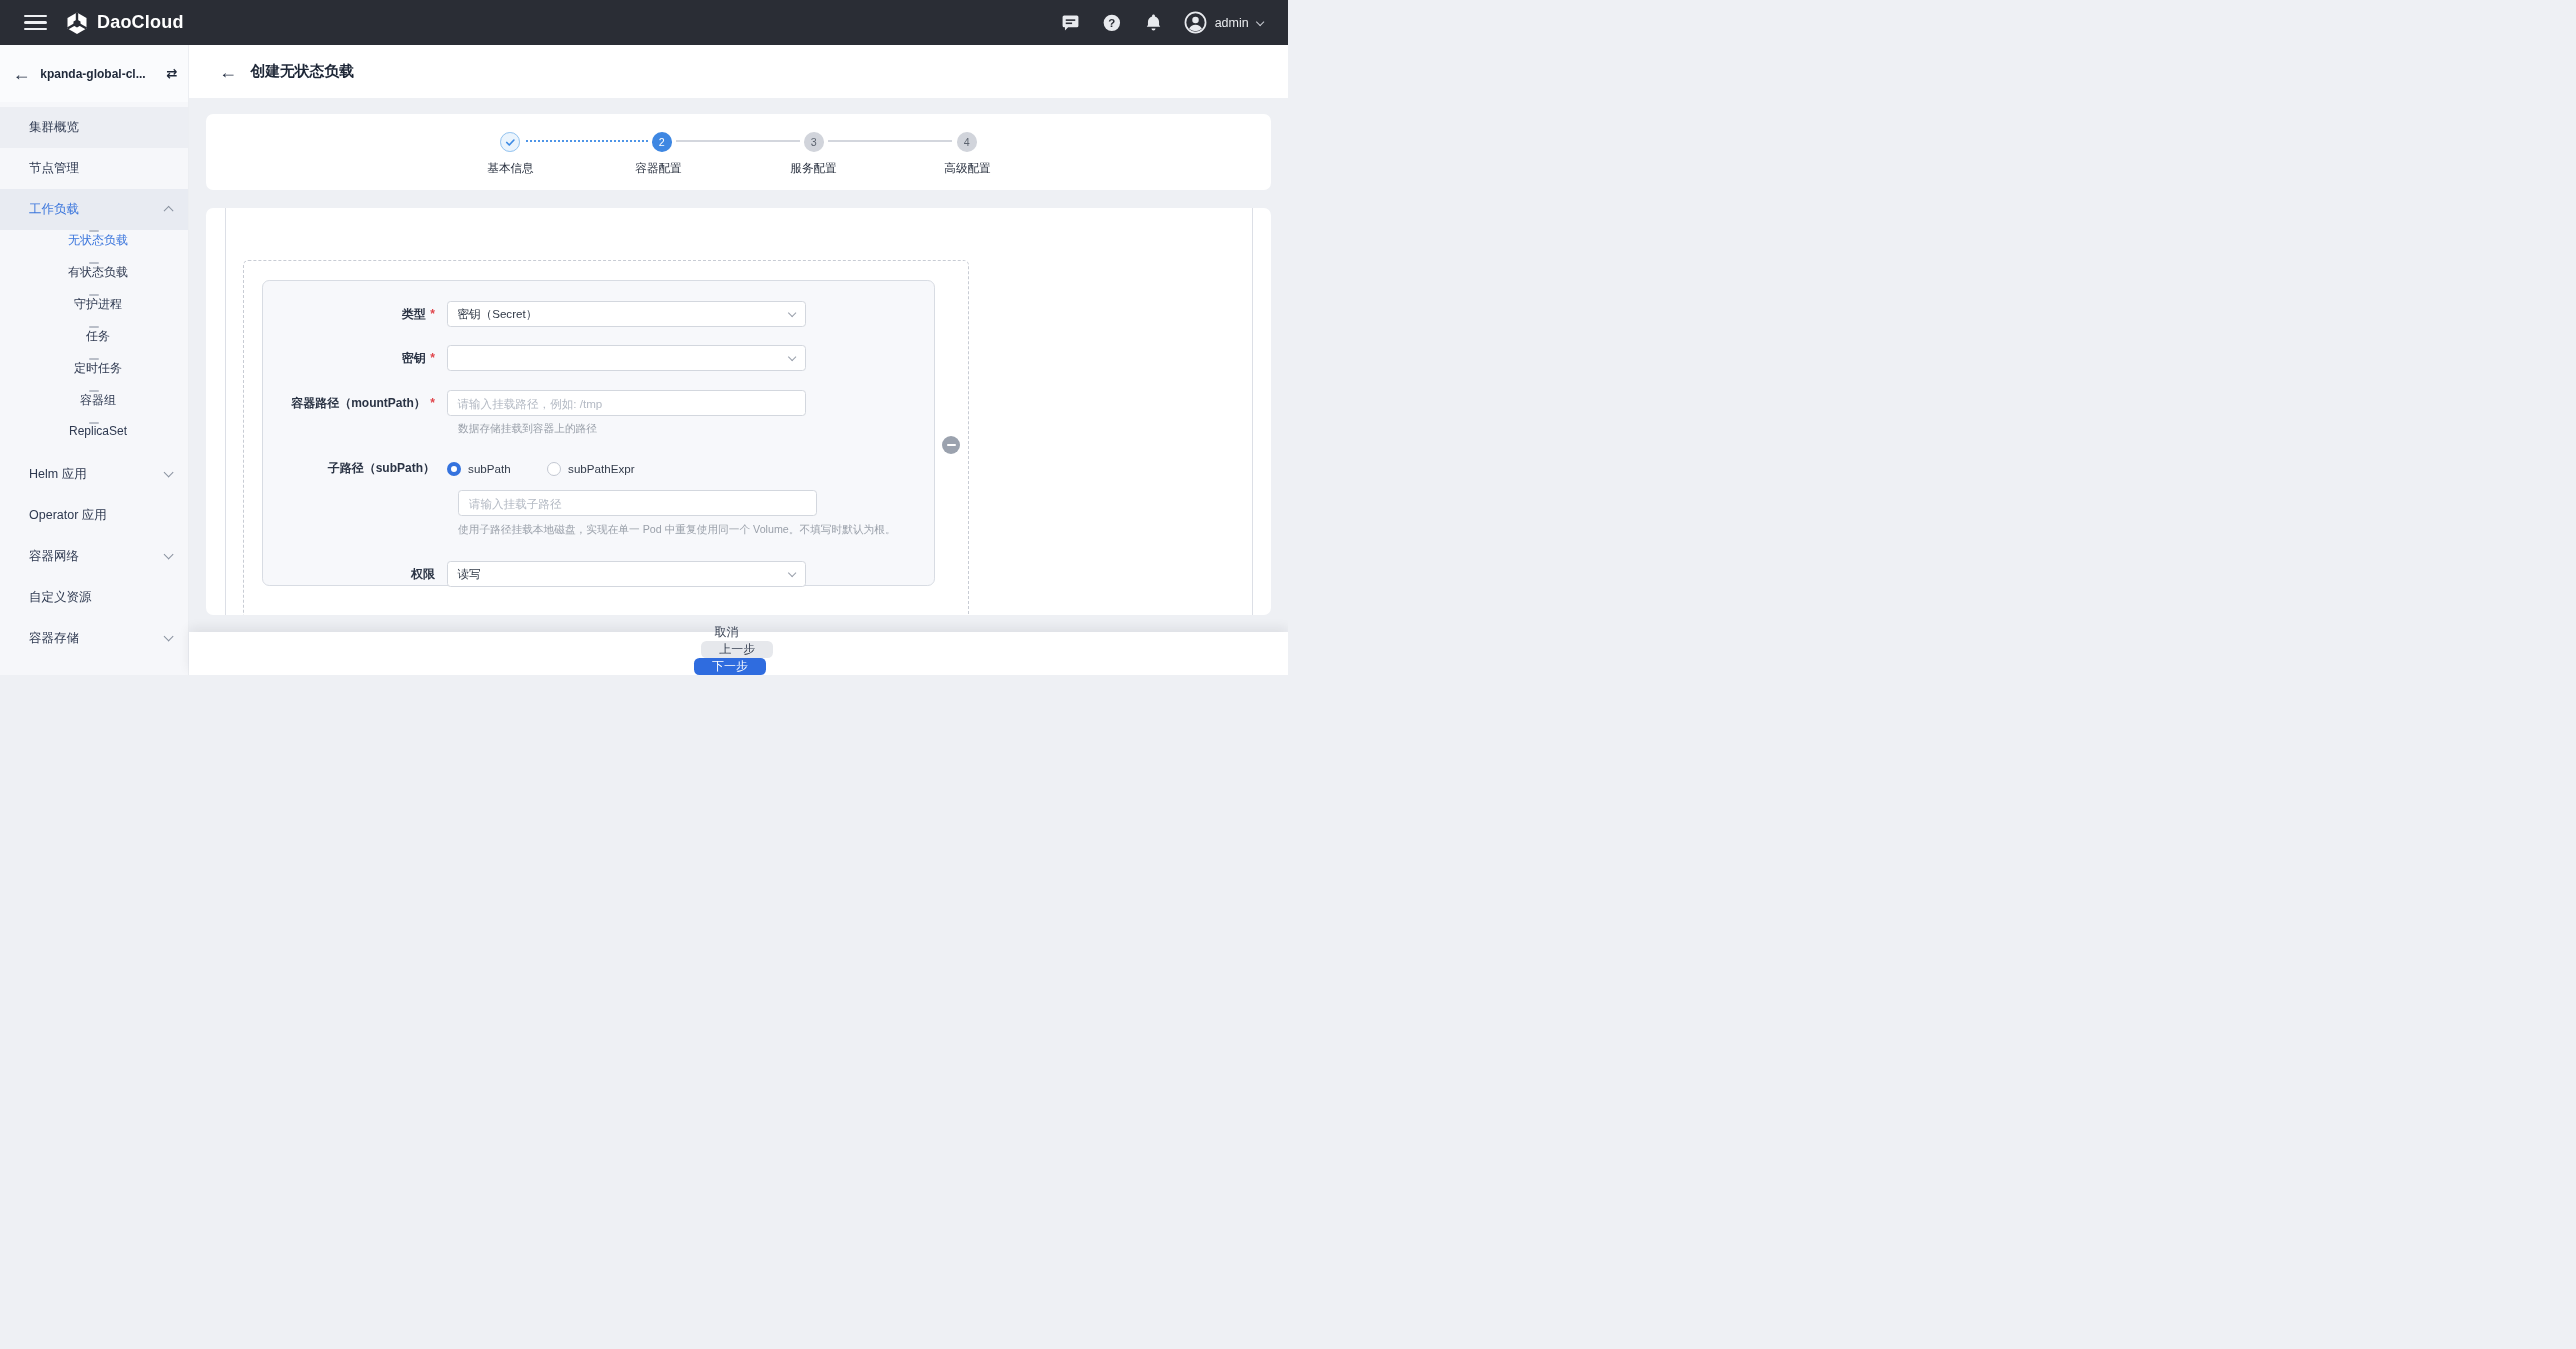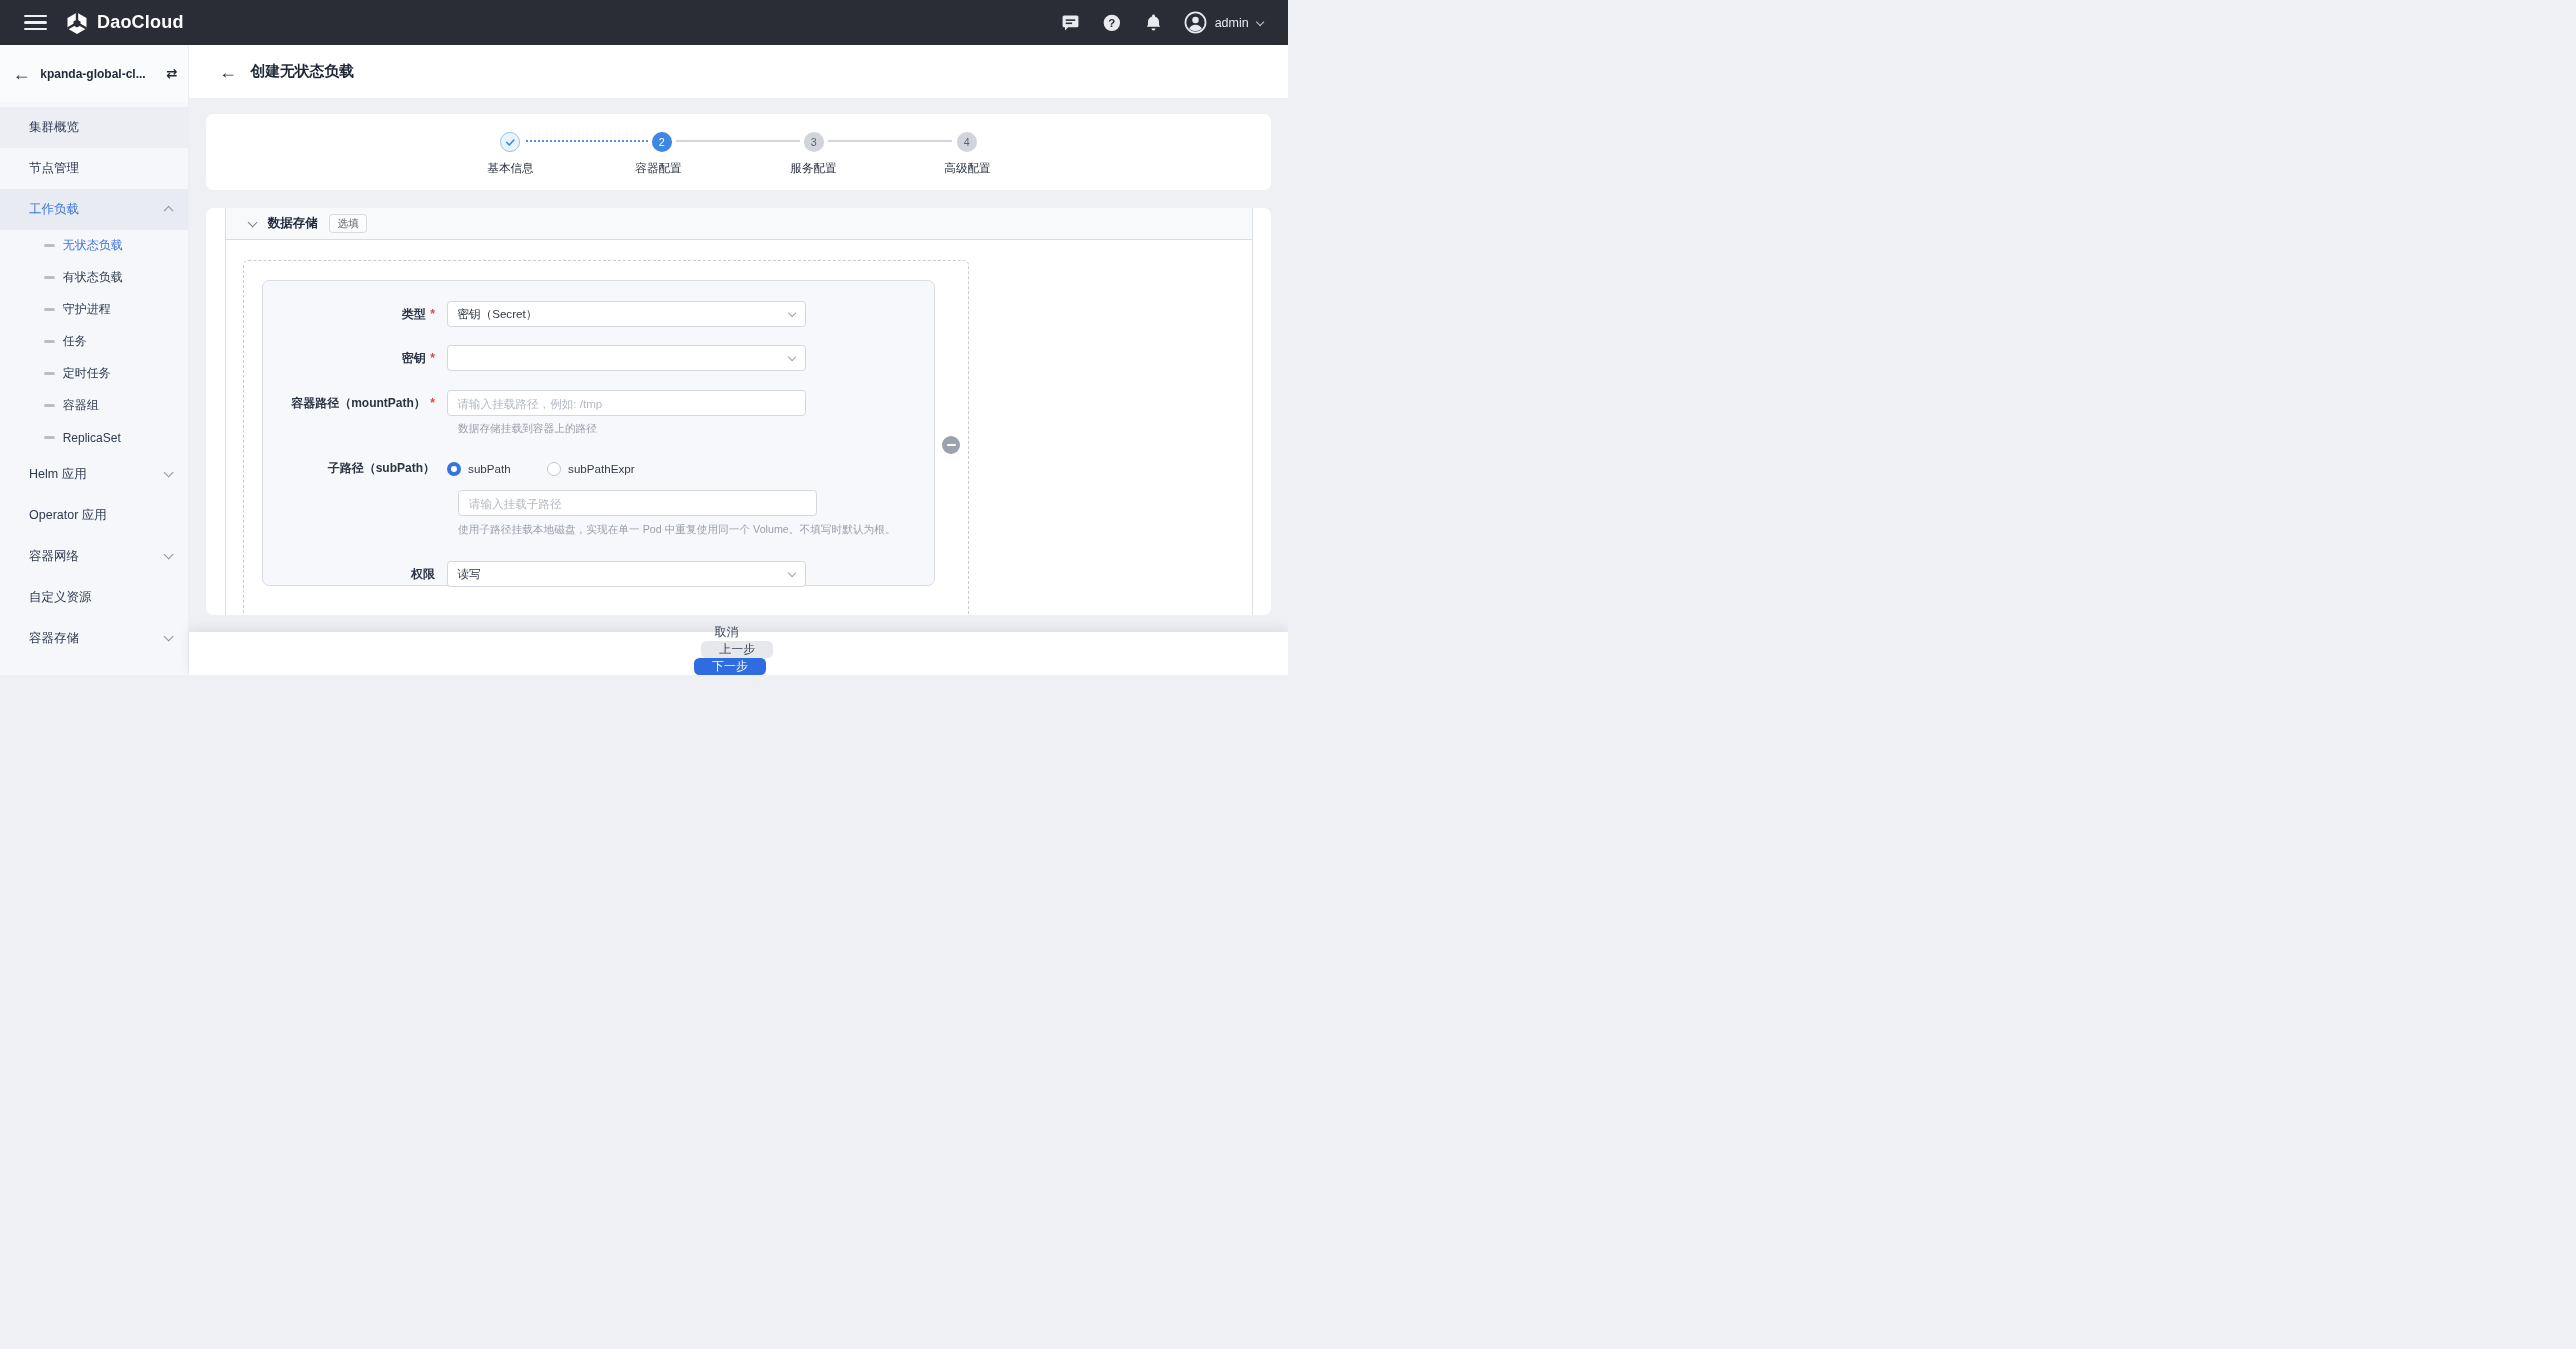--- a/index.html
+++ b/index.html
@@ -24,21 +24,21 @@
   
   .sidebar { position:absolute; left:0; top:45px; width:189px; height:630px; background:#f6f7fa; border-right:0.9px solid #eceef2; }
   .side-head { height:57px; background:#fafbfd; display:flex; align-items:center; padding:0 10.7px 0 12.5px; gap:9.8px; }
   .side-head .cluster { font-size:12px; font-weight:700; color:#1e2738; white-space:nowrap; overflow:hidden; flex:1; }
   .swap { font-size:13.4px; color:#1e2738; font-weight:700; cursor:pointer; }
   .menu { padding-top:4.5px; }
   .mi { position:relative; display:flex; align-items:center; height:41px; padding:0 16px 0 29px; font-size:12.5px; color:#2e3950; cursor:pointer; }
   .mi .grow { flex:1; }
   .mi.visited { background:#eceef3; }
   .mi.parent-active { background:#e8ebf2; color:#3a75dc; }
-  .mi.sub { height:32px; padding-left:44px; font-size:12px; }
+  .mi.sub { height:32px; padding-left:24px; font-size:12px;flex-direction:column; }
   .mi.sub .dash { width:10.7px; height:2.2px; background:#b9bec8; border-radius:1.8px; margin-right:8px; }
   .mi.sub.active { color:#3a75dc; }
   .mi .chev-up { width:7.2px; height:7.2px; border-right:1.4px solid #8a92a0; border-bottom:1.4px solid #8a92a0; transform:rotate(-135deg); margin-top:3.6px; }
   .mi .chev-dn { width:7.2px; height:7.2px; border-right:1.4px solid #8a92a0; border-bottom:1.4px solid #8a92a0; transform:rotate(45deg); margin-bottom:3.6px; }
 
   
   .main { position:absolute; left:189px; top:45px; width:1099px; height:630px; background:#eef0f4; }
   .page-header { position:absolute; left:0; top:0; width:1099px; height:53px; background:#fff;
                  display:flex; align-items:center; padding-left:30px; gap:13.4px; }
   .back-arrow { font-size:18px; font-weight:700; color:#273246; cursor:pointer; line-height:1; }
@@ -251,25 +251,20 @@
       <div class="step-label" style="left:567px;font-family:Liberation Mono, monospace;">服务配置</div>
 
       <div class="step-circle sc-wait" style="left:751px;">
           <span>4</span>
         </div>
       <div class="step-label" style="left:721px;">高级配置</div>
     </div>
 
     <div class="section-panel">
       <div class="inner-region">
-        <div class="collapse-header">
-          <span class="ch-chev"></span>
-          <span class="sec-title">数据存储</span>
-          <span class="sec-badge">选填</span>
-        </div>
         <div class="form-area">
           <div class="dashed-box">
             <div class="inner-card">
 
               <div class="frow" style="top:19.7px;">
                 <span class="flabel"><span>类型</span><span class="req">*</span></span>
                 <div class="control selectbox">
                   <span class="val">密钥（Secret）</span>
                   <span class="sel-chev"></span>
                 </div>

